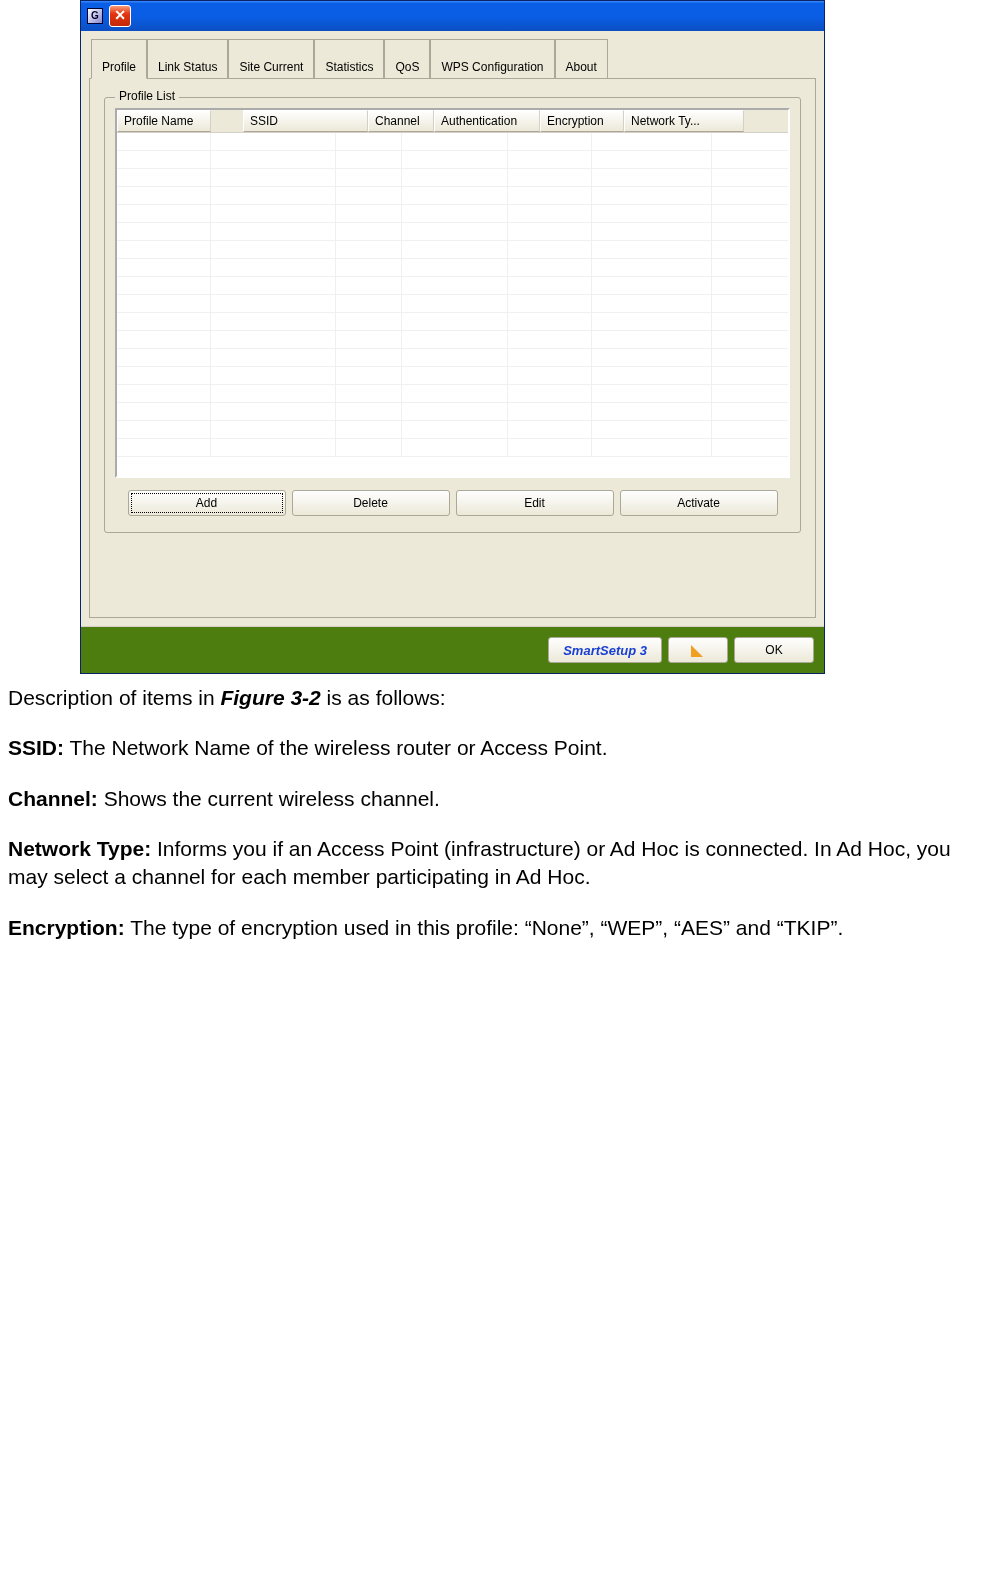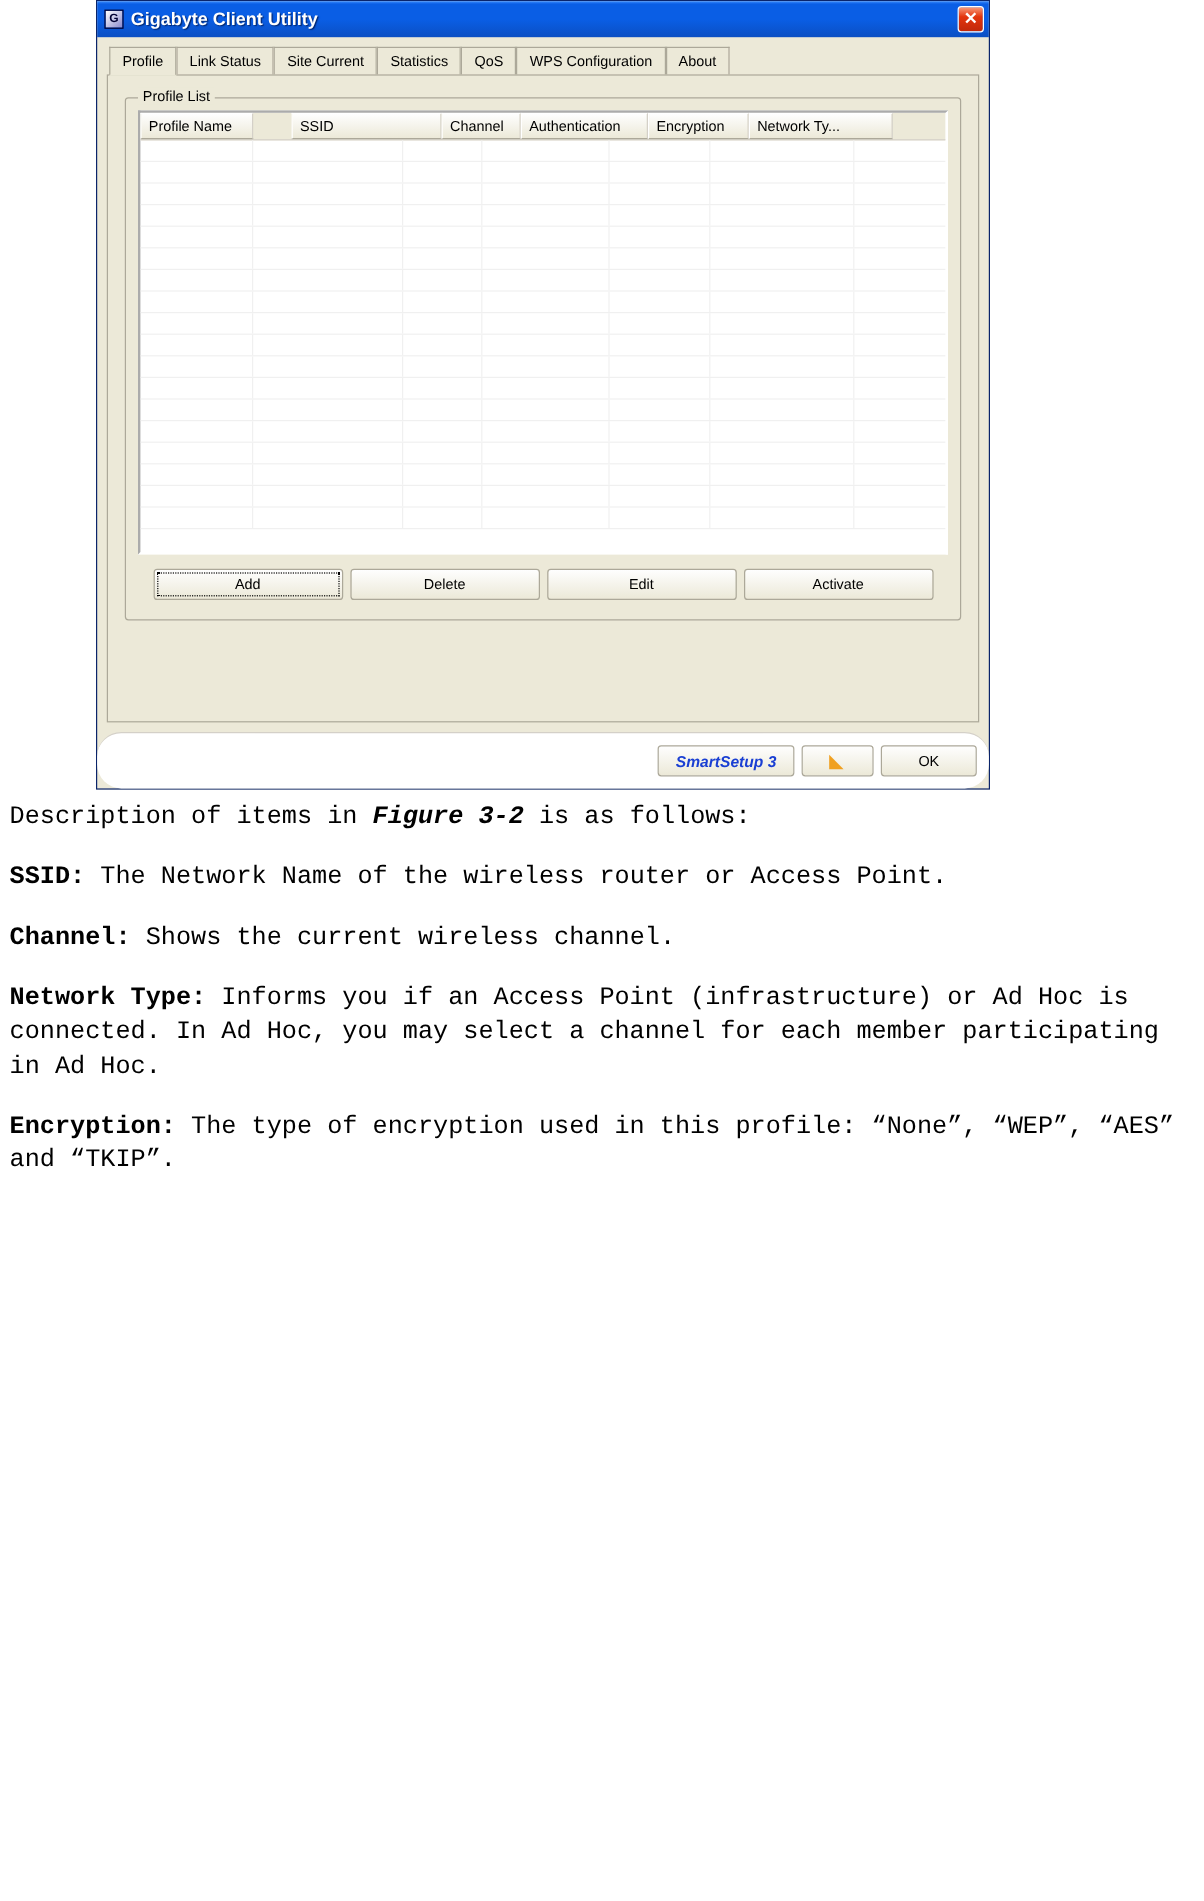--- a/index.html
+++ b/index.html
@@ -49,21 +49,21 @@
     cursor: pointer;
   }
   .client-area { padding: 8px; }
   .tabstrip {
     display: flex;
     font-size: 12px;
     font-family: Tahoma, Arial, sans-serif;
     margin-left: 2px;
   }
   .tab {
-    padding: 4px 10px 4px 10px;
+    padding: 20px 10px 4px 10px;
     border: 1px solid #aca899;
     border-bottom: none;
     background: #ece9d8;
     margin-right: 0;
     position: relative;
     cursor: pointer;
   }
   .tab.active {
     background: #ece9d8;
     border-bottom: 1px solid #ece9d8;
@@ -146,22 +146,21 @@
   .winbtn:focus, .winbtn.default {
     outline: 1px dotted #000;
     outline-offset: -4px;
   }
   .bottombar {
     display: flex;
     justify-content: flex-end;
     gap: 6px;
     padding: 10px 10px 10px 10px;
     border-top: 1px solid #d4d0c8;
-    background: #ffffff;
-    border-radius: 20px;
+    background: #4d7c0f;
   }
   .bottombtn {
     height: 26px;
     min-width: 80px;
     padding: 0 14px;
     background: linear-gradient(to bottom,#fefefe,#ece9d8);
     border: 1px solid #aca899;
     border-radius: 3px;
     font-size: 12px;
     font-family: Tahoma, Arial, sans-serif;
@@ -190,42 +189,41 @@
   .caption {
     text-align: center;
     font-size: 13px;
     margin: 14px 0 24px 0;
   }
   .prose {
     padding: 0 8px 0 8px;
     font-size: 21px;
     line-height: 1.35;
   }
-  .prose p { margin: 0 0 22px 0; font-family: Liberation Mono, monospace; }
+  .prose p { margin: 0 0 22px 0; }
   .prose .lead { text-align: left; }
   .prose .just { text-align: justify; }
   .prose b { font-weight: bold; }
   .figref { font-style: italic; font-weight: bold; }
   .pagenum {
     text-align: center;
     font-size: 15px;
     margin-top: 80px;
   }
   .small { font-size: 19px; }
 </style>
 </head>
 <body>
 
 <div class="page">
 
   <div class="window-wrap">
     <div class="window">
       <div class="titlebar">
         <span class="appicon">G</span>
-        <span class="titlebar-title">Gigabyte Client Utility</span>
         <div class="close-btn">✕</div>
       </div>
 
       <div class="client-area">
         <div class="tabstrip" id="tabstrip">
             <div class="tab active">Profile</div>
             <div class="tab">Link Status</div>
             <div class="tab">Site Current</div>
             <div class="tab">Statistics</div>
             <div class="tab">QoS</div>

